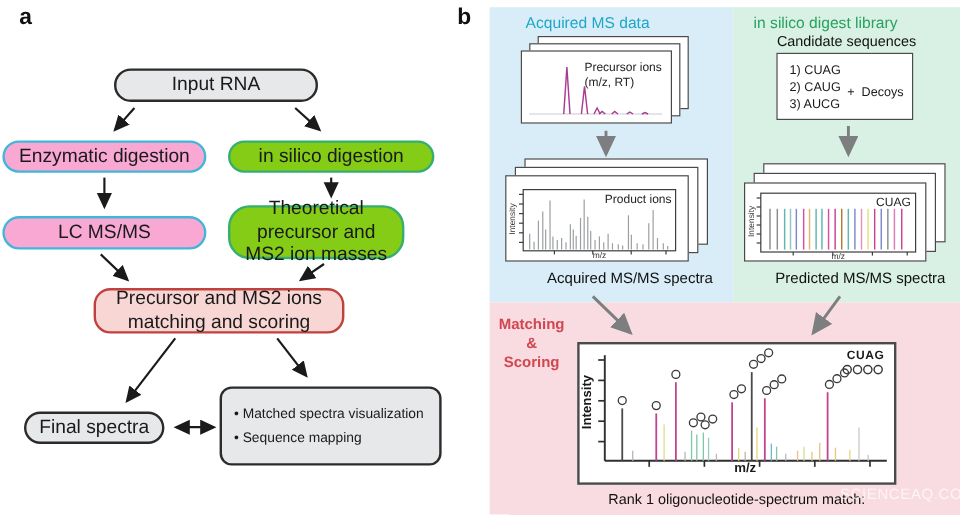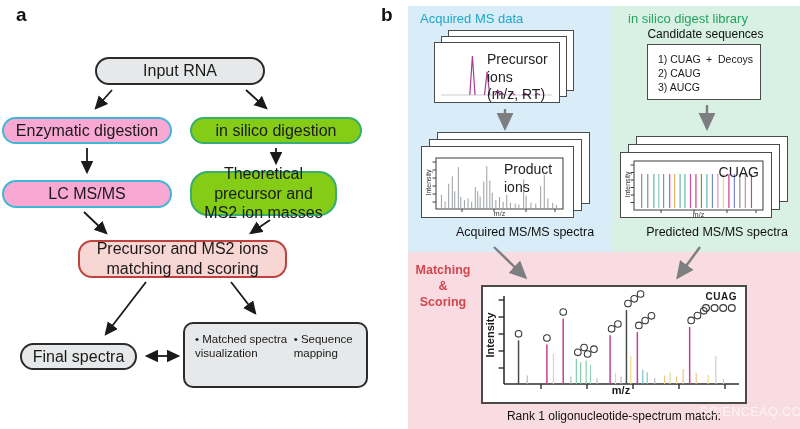--- a/index.html
+++ b/index.html
@@ -3,26 +3,26 @@
 <meta charset="utf-8">
 <style>
   html,body{margin:0;padding:0;background:#fff}
   #fig{position:relative;width:800px;height:429px;font-family:"Liberation Sans",sans-serif;color:#1a1a1a;background:#fff;overflow:hidden}
   .plabel{position:absolute;font-size:19px;font-weight:bold;color:#111}
   .box{position:absolute;box-sizing:border-box;display:flex;align-items:center;justify-content:center;text-align:center;
        font-size:16px;line-height:1.22;border:2px solid #2b2b2b;border-radius:14px;background:#e7e8e9;padding:2px 8px;color:#1a1a1a}
   .box.cyan{background:#f9a8d4;border-color:#41b7d8}
   .box.green{background:#84cc16;border-color:#35ae71}
   .box.red{background:#f8d6d4;border-color:#bf423e}
-  .outputs{flex-direction:row;align-items:flex-start;text-align:left;font-size:11.5px;border-radius:10px;padding:8px 10px;gap:6px}
+  .outputs{flex-direction:column;align-items:flex-start;text-align:left;font-size:11.5px;border-radius:10px;padding:8px 10px;gap:6px}
   .bpanel{position:absolute}
   .ptitle{position:absolute;font-size:13px}
   .card{position:absolute;background:#fff;border:1.4px solid #4a4a4a;box-sizing:border-box}
   .caption{position:absolute;font-size:12.5px;text-align:center;color:#111}
-  .card-label{position:absolute;font-size:14px;color:#222;line-height:1.25}
+  .card-label{position:absolute;font-size:10px;color:#222;line-height:1.25}
   .axlab{position:absolute;font-size:7px;color:#333;white-space:nowrap}
   .vlab{transform:rotate(-90deg)}
   svg.layer{position:absolute;left:0;top:0;pointer-events:none;overflow:visible}
   .cardsvg{position:absolute;left:0;top:0;overflow:visible}
 </style>
 </head>
 <body>
 
 <div id="fig">
 
@@ -46,21 +46,21 @@
     <div>• Matched spectra visualization</div>
     <div>• Sequence mapping</div>
   </div>
 
   <div class="bpanel" style="left:408px;top:6px;width:203px;height:246px;background:#d8edf8"></div>
   <div class="bpanel" style="left:611px;top:6px;width:189px;height:246px;background:#d9f0e4"></div>
   <div class="bpanel" style="left:408px;top:252px;width:392px;height:177px;background:#f9dce1"></div>
 
   <div class="plabel" style="left:381px;top:4px">b</div>
 
-  <div class="ptitle" style="left:420px;top:11px;color:#1ea7c9">Acquired MS data</div>
+  <div class="ptitle" style="left:438px;top:11px;color:#1ea7c9">Acquired MS data</div>
   <div class="ptitle" style="left:628px;top:11px;color:#27a35d">in silico digest library</div>
 
   <div class="card" style="left:448px;top:30px;width:126px;height:61px"></div>
   <div class="card" style="left:441px;top:36px;width:126px;height:61px"></div>
   <div class="card" style="left:434px;top:42px;width:126px;height:61px">
     <svg id="precursor-svg" class="cardsvg" width="123" height="58">
         <line x1="6" y1="52" x2="117" y2="52" stroke="#c8ccce" stroke-width="1"></line>
         <path d="M34.800000000000004,52 L37.400000000000006,12.939999999999998 L40.00000000000001,52" stroke="#a83c92" stroke-width="1.2" fill="none"></path>
         <path d="M49.5,52 L52.1,28.9 L54.7,52" stroke="#a83c92" stroke-width="1.2" fill="none"></path>
         <path d="M60,52 L62.6,46.96 L65.2,52" stroke="#a83c92" stroke-width="1.2" fill="none"></path>
@@ -131,21 +131,21 @@
 
   <div class="caption" style="left:430px;top:225px;width:190px">Acquired MS/MS spectra</div>
 
   <div class="caption" style="left:611px;top:27px;width:189px;font-size:12px">Candidate sequences</div>
   <div class="card" style="left:647px;top:44px;width:114px;height:56px;border-width:1.5px">
     <div style="position:absolute;left:10px;top:7px;font-size:10.5px;line-height:14px">
       <div>1) CUAG</div>
       <div>2) CAUG</div>
       <div>3) AUCG</div>
     </div>
-    <div style="position:absolute;left:58px;top:8px;font-size:10.5px;white-space:pre">+  Decoys</div>
+    <div style="position:absolute;left:58px;top:26px;font-size:10.5px;white-space:pre">+  Decoys</div>
   </div>
 
   <div class="card" style="left:636px;top:136px;width:152px;height:66px"></div>
   <div class="card" style="left:628px;top:144px;width:152px;height:66px"></div>
   <div class="card" style="left:620px;top:152px;width:152px;height:66px">
     <svg id="predicted-svg" class="cardsvg" width="149" height="63">
         <rect x="13" y="8" width="129" height="49" fill="none" stroke="#3c3c3c" stroke-width="1"></rect>
         <line x1="9.5" y1="12" x2="13" y2="12" stroke="#3c3c3c" stroke-width="1"></line>
         <line x1="9.5" y1="19.5" x2="13" y2="19.5" stroke="#3c3c3c" stroke-width="1"></line>
         <line x1="9.5" y1="27" x2="13" y2="27" stroke="#3c3c3c" stroke-width="1"></line>

